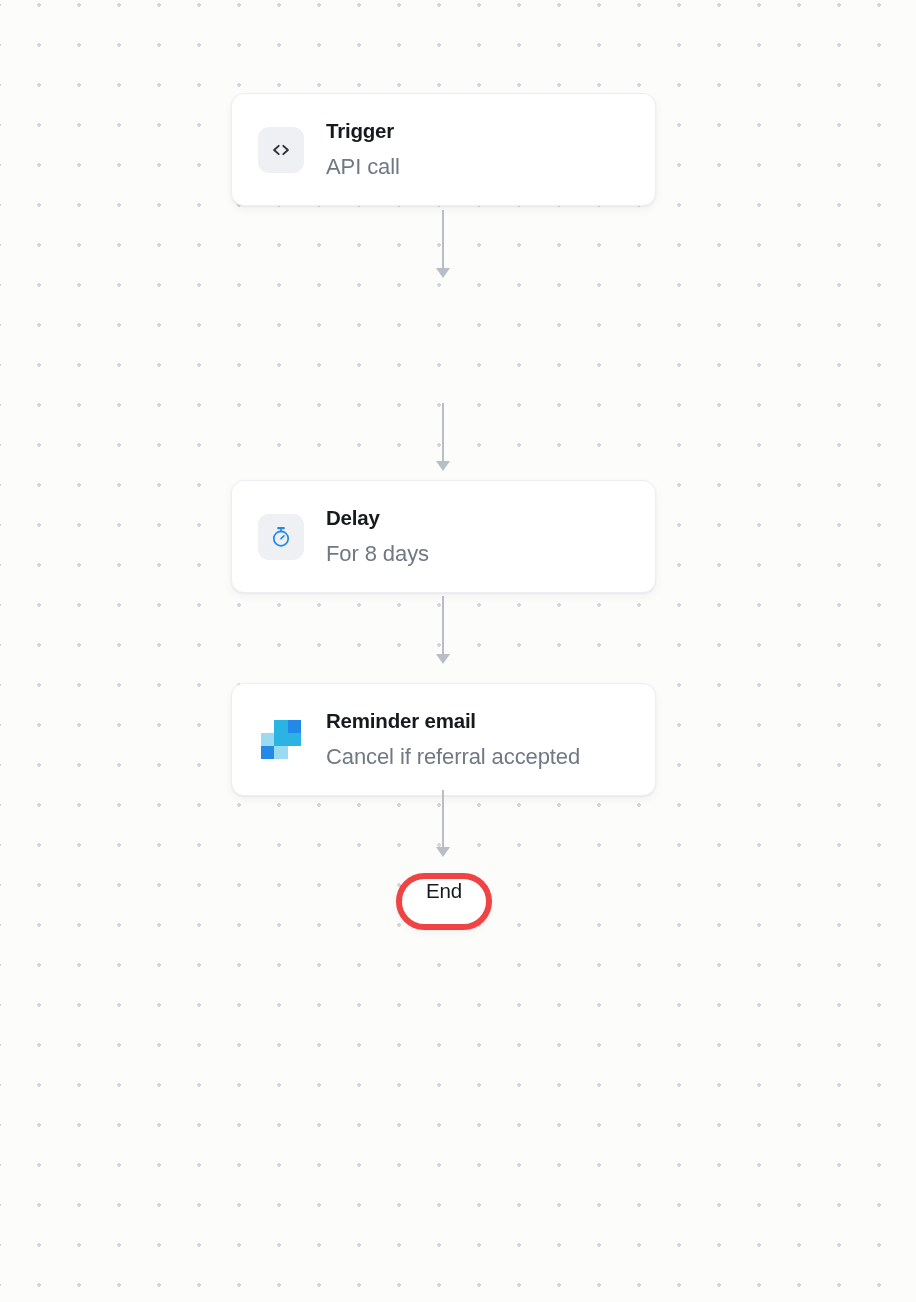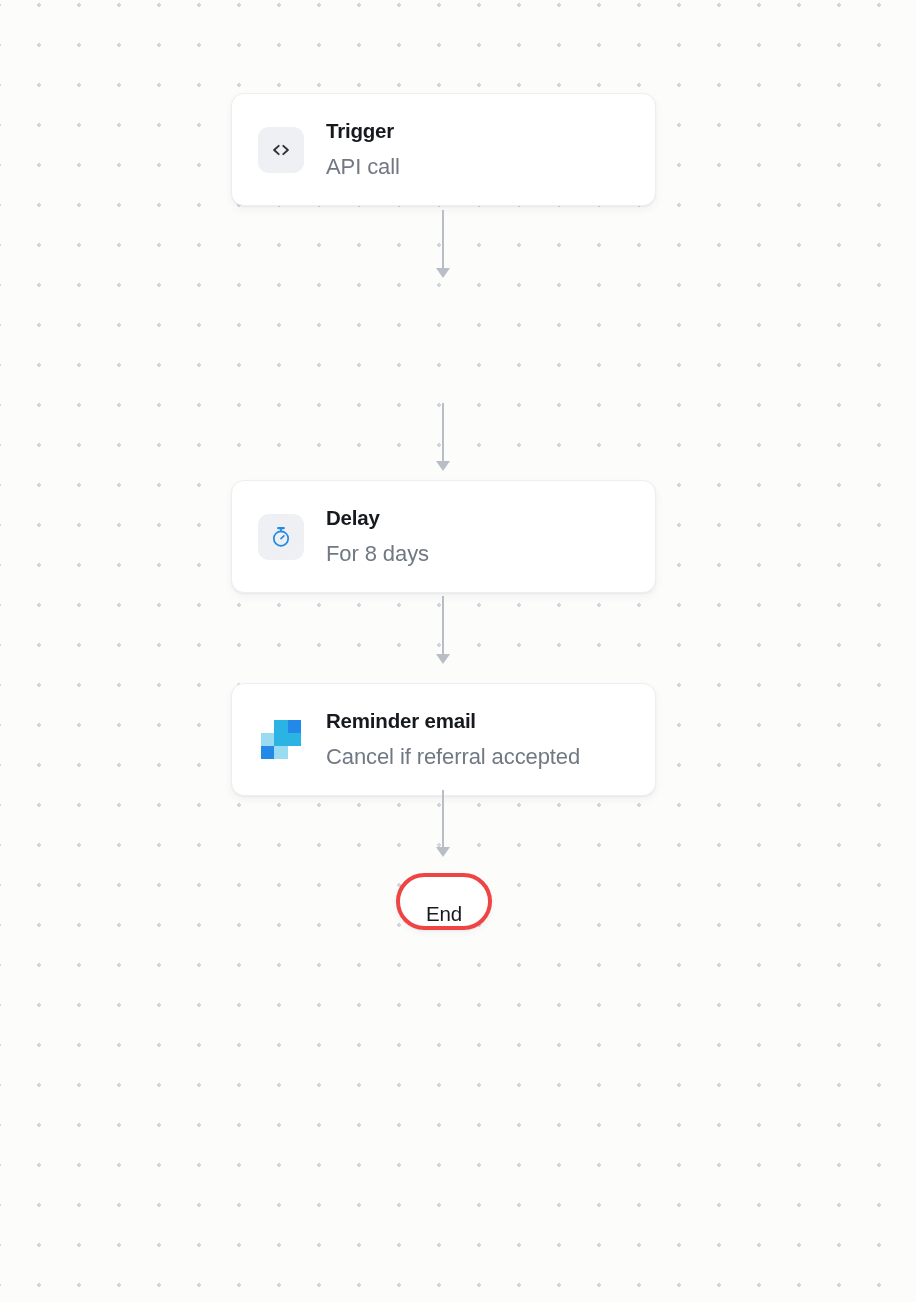--- a/index.html
+++ b/index.html
@@ -113,26 +113,26 @@
   }
 
   
   .end-node {
     position: absolute;
     left: 396px;
     top: 873px;
     width: 96px;
     height: 57px;
     background: #ffffff;
-    border: 4px solid #ef4444;
+    border: 6px solid #ef4444;
     border-radius: 999px;
     box-shadow: 0 1px 2px rgba(16, 24, 40, 0.05),
                 0 3px 8px rgba(16, 24, 40, 0.04);
     display: flex;
-    align-items: flex-end;
+    align-items: flex-start;
     justify-content: center;
   }
 
   .end-label {
     font-size: 20.5px;
     font-weight: 500;
     color: #16191d;
     letter-spacing: -0.2px;
   }
 </style>

